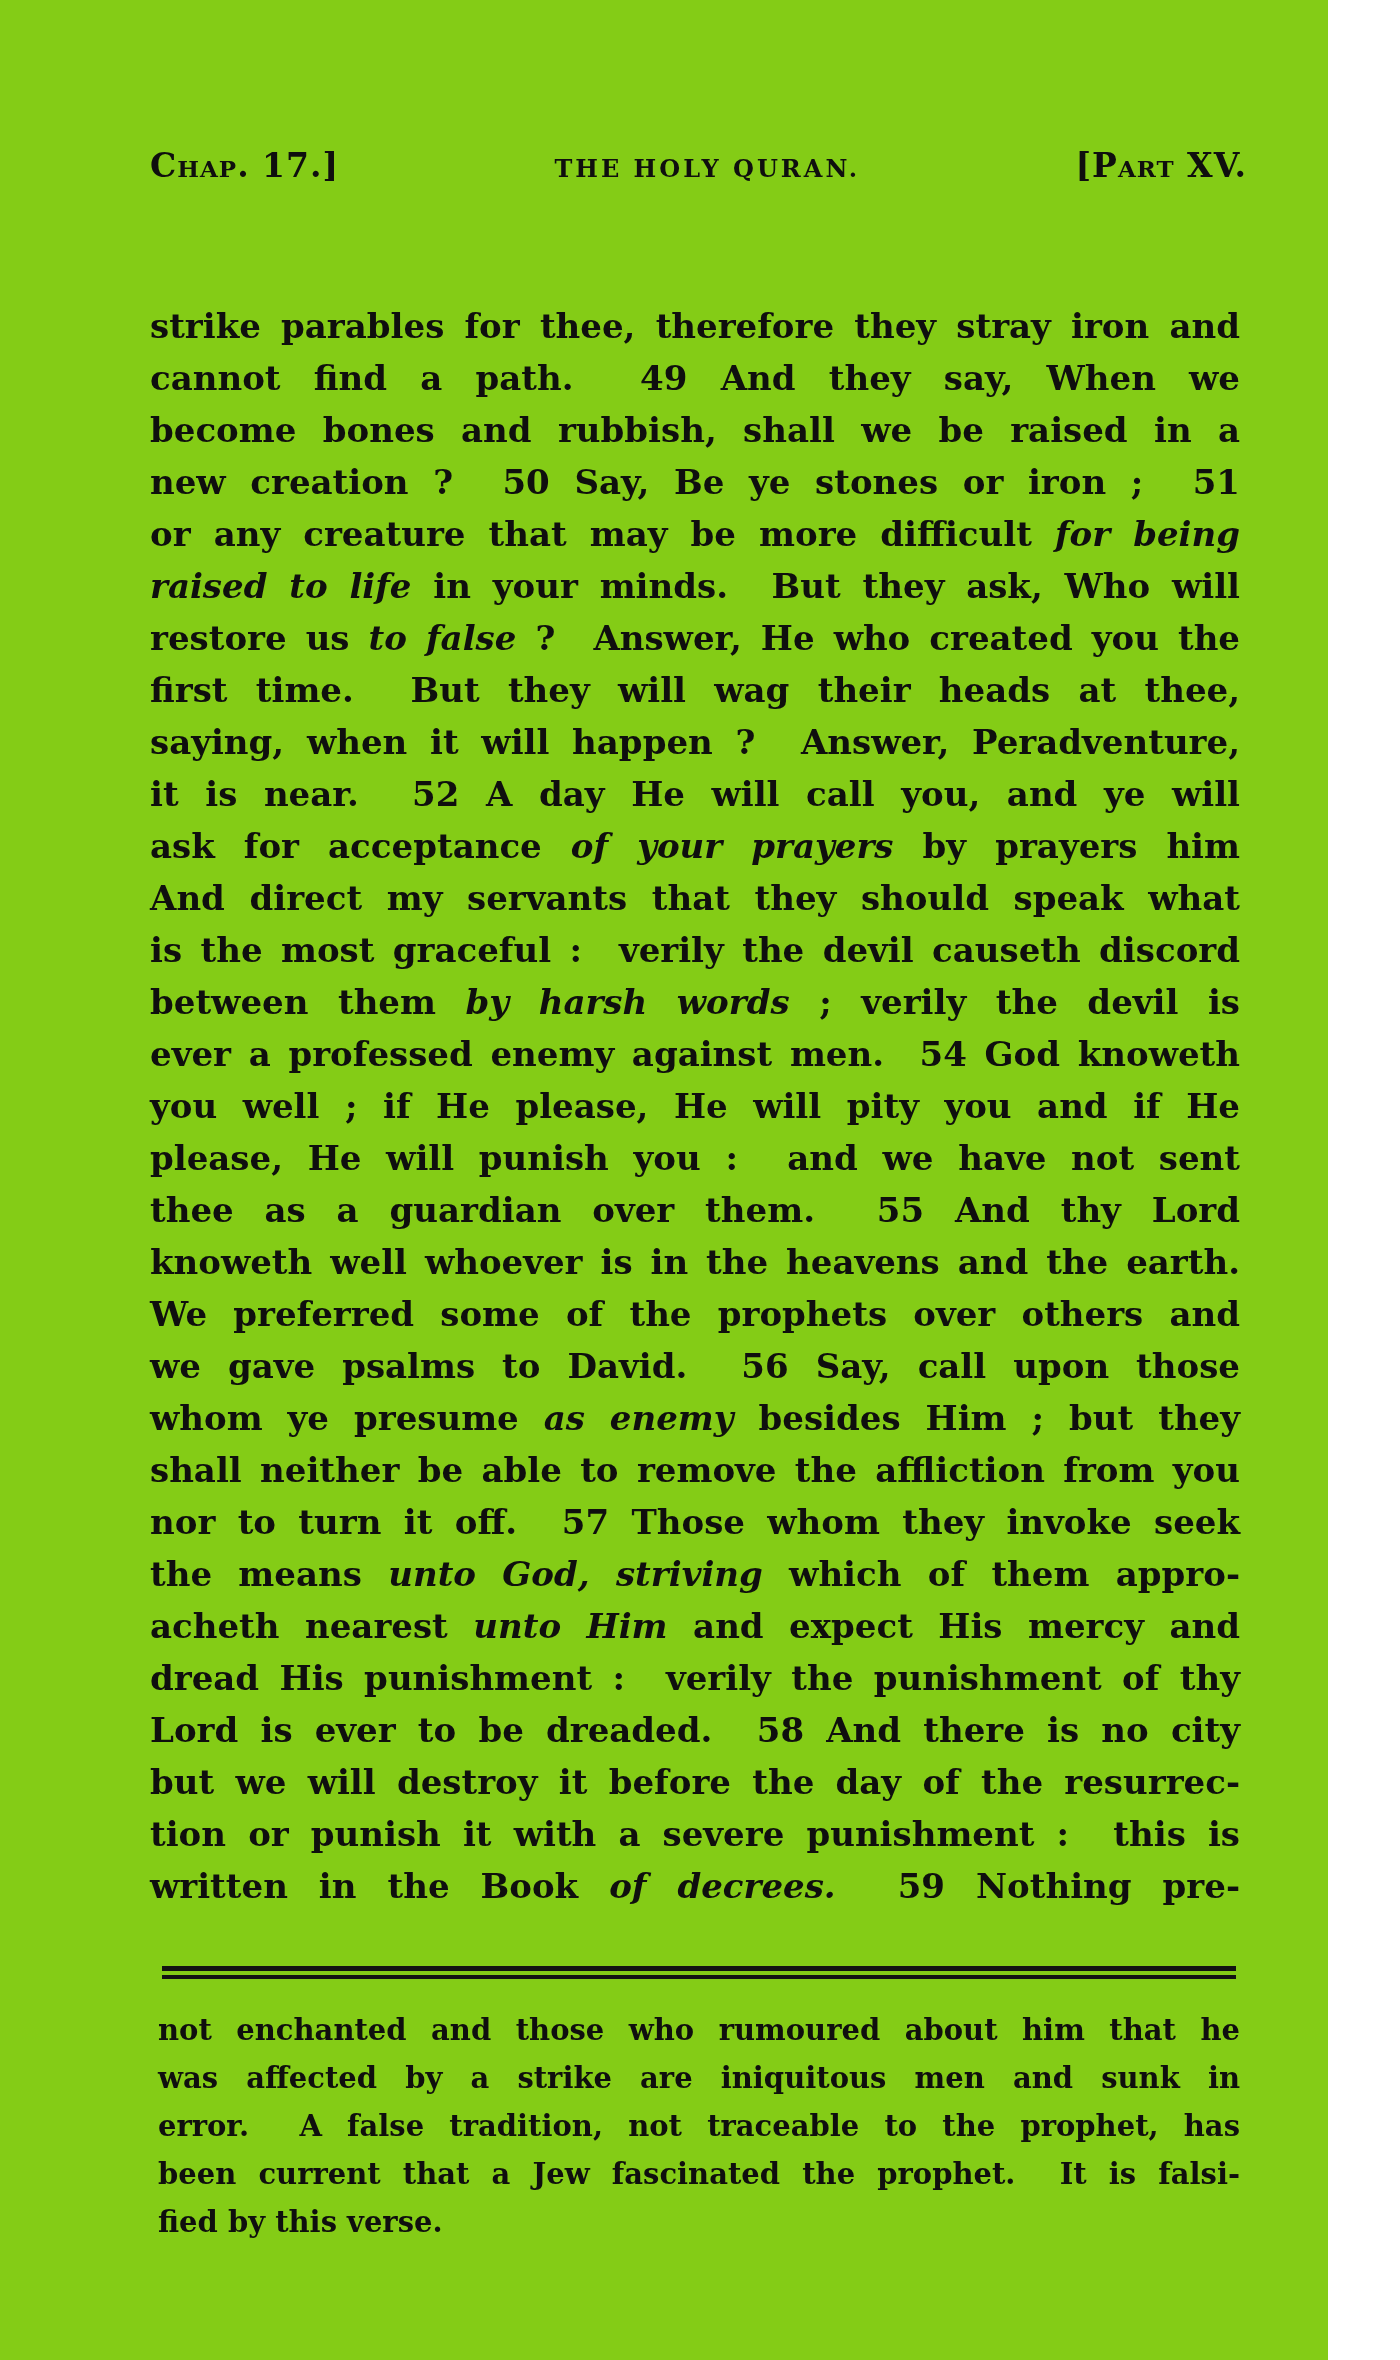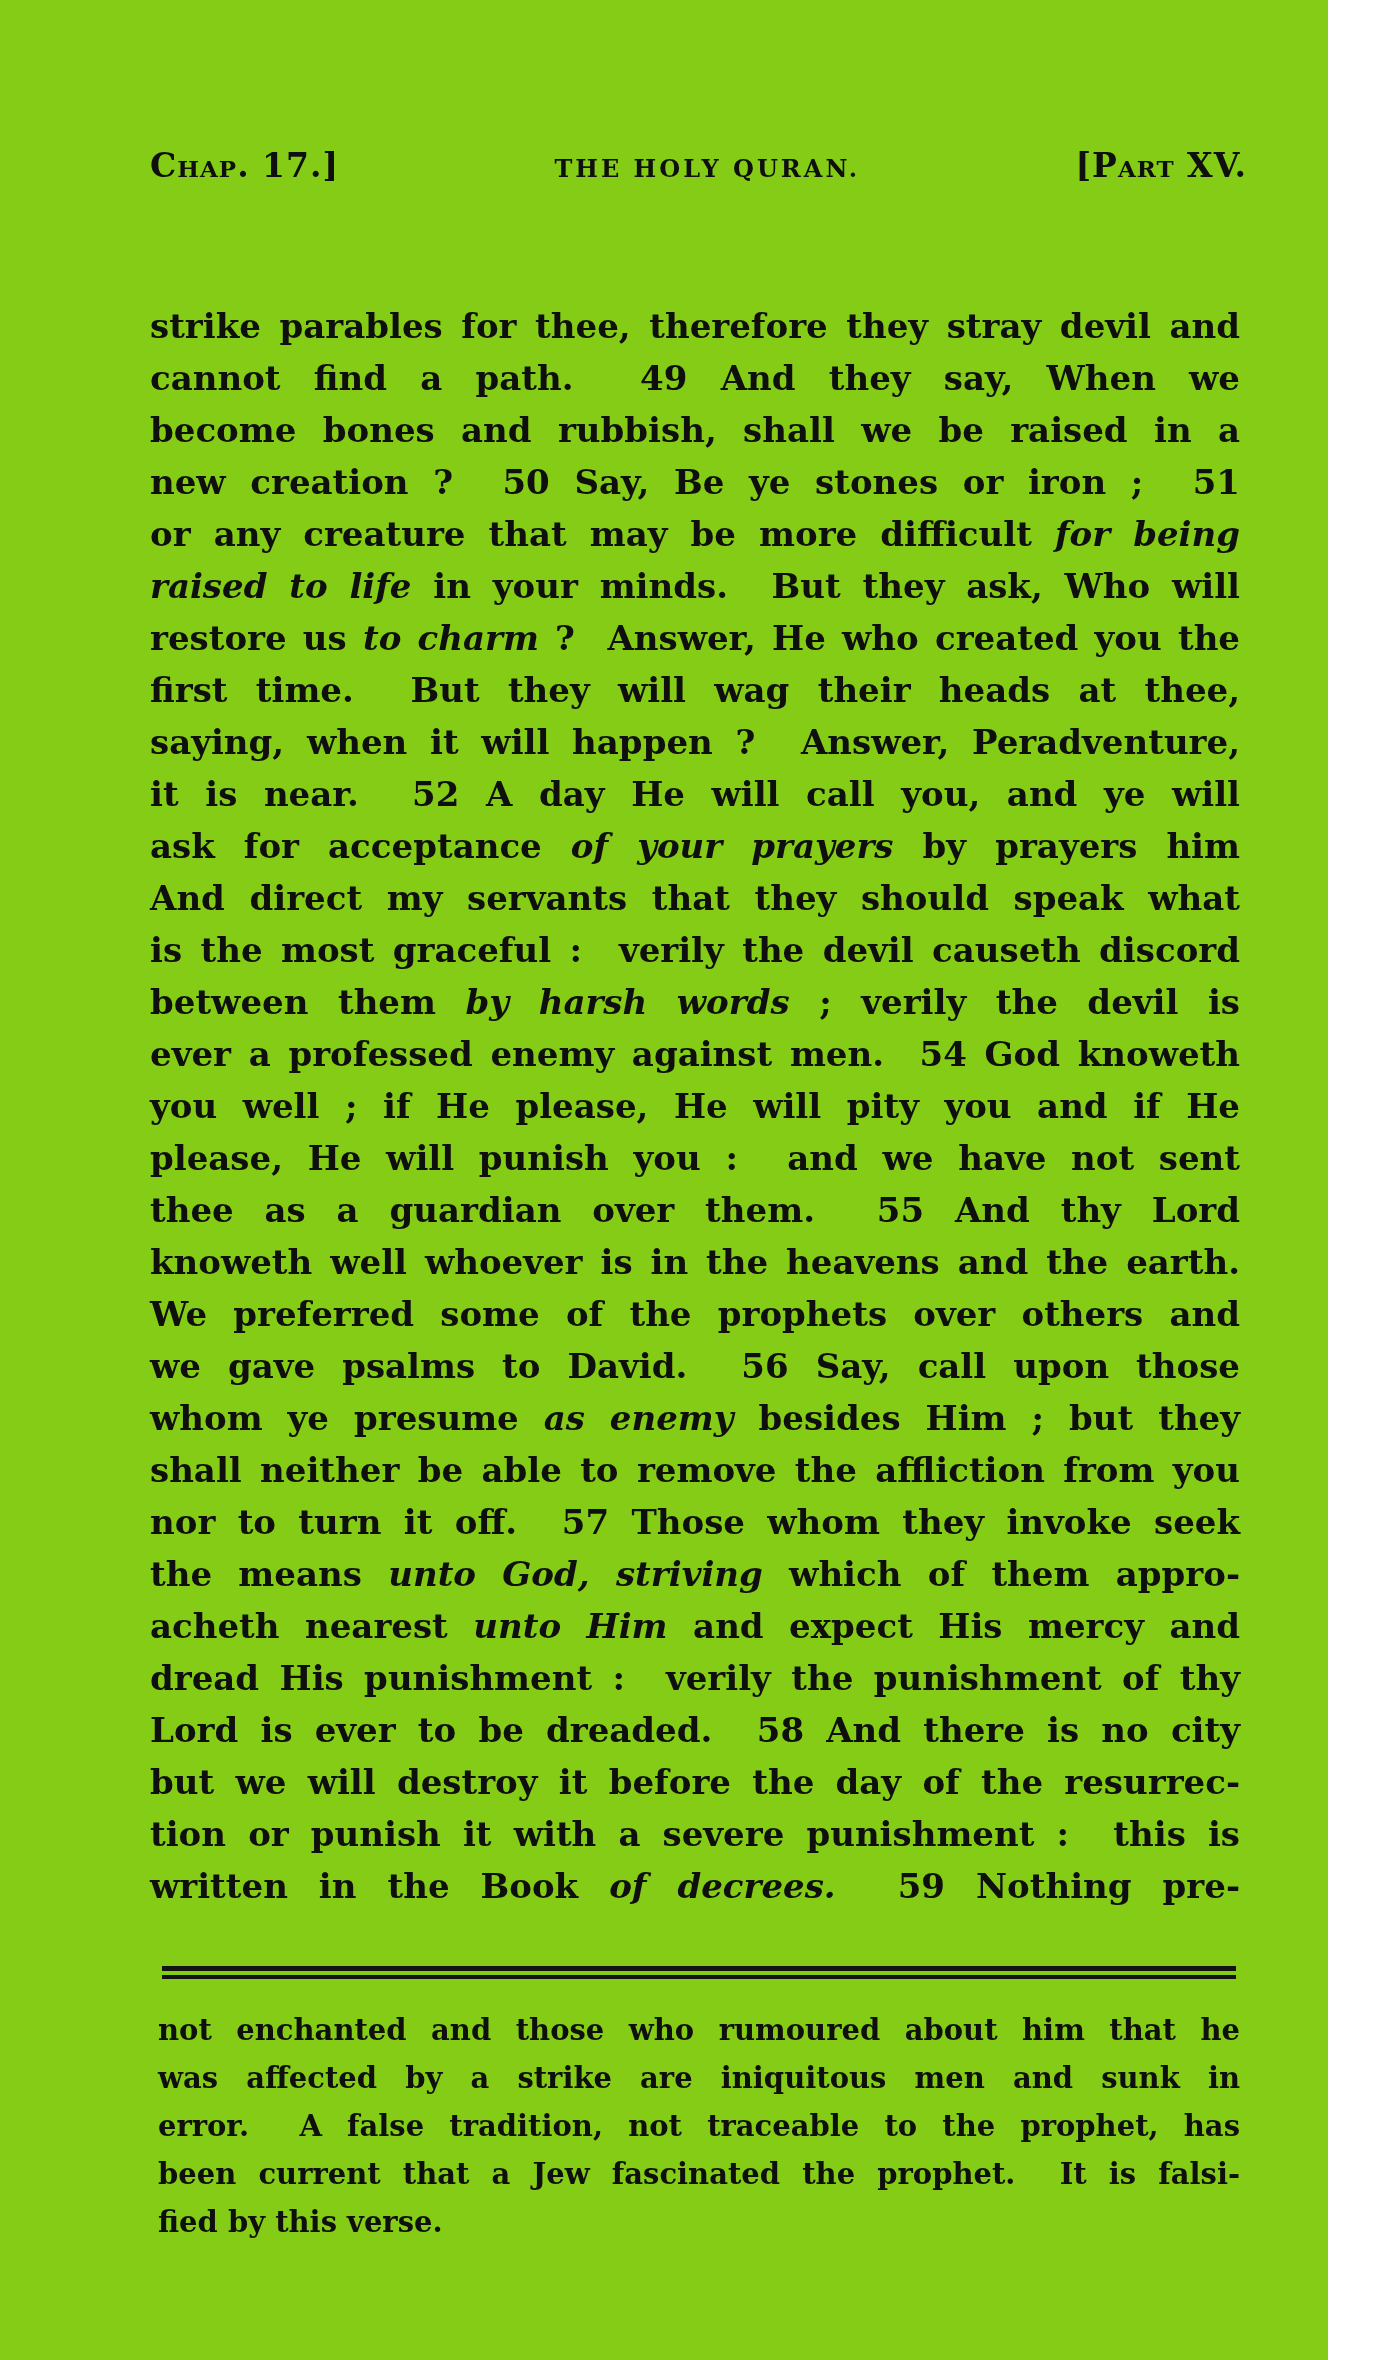--- a/index.html
+++ b/index.html
@@ -64,27 +64,27 @@
 
 <div class="page">
 
   <header class="running-head">
     <span class="hdr-side">Chap. 17.]</span>
     <span class="hdr-center">THE HOLY QURAN.</span>
     <span class="hdr-side">[Part XV.</span>
   </header>
 
   <main class="body-text" id="body-lines">
-      <div class="line"><span>strike parables for thee, therefore they stray devil and</span></div>
+      <div class="line"><span>strike parables for thee, therefore they stray iron and</span></div>
       <div class="line"><span>cannot find a path.&nbsp; 49 And they say, When we</span></div>
       <div class="line"><span>become bones and rubbish, shall we be raised in a</span></div>
       <div class="line"><span>new creation ?&nbsp; 50 Say, Be ye stones or iron ;&nbsp; 51</span></div>
       <div class="line"><span>or any creature that may be more difficult </span><i>for being</i></div>
       <div class="line"><i>raised to life</i><span> in your minds.&nbsp; But they ask, Who will</span></div>
-      <div class="line"><span>restore us </span><i>to charm</i><span> ?&nbsp; Answer, He who created you the</span></div>
+      <div class="line"><span>restore us </span><i>to false</i><span> ?&nbsp; Answer, He who created you the</span></div>
       <div class="line"><span>first time.&nbsp; But they will wag their heads at thee,</span></div>
       <div class="line"><span>saying, when it will happen ?&nbsp; Answer, Peradventure,</span></div>
       <div class="line"><span>it is near.&nbsp; 52 A day He will call you, and ye will</span></div>
       <div class="line"><span>ask for acceptance </span><i>of your prayers</i><span> by prayers him</span></div>
       <div class="line"><span>And direct my servants that they should speak what</span></div>
       <div class="line"><span>is the most graceful :&nbsp; verily the devil causeth discord</span></div>
       <div class="line"><span>between them </span><i>by harsh words</i><span> ; verily the devil is</span></div>
       <div class="line"><span>ever a professed enemy against men.&nbsp; 54 God knoweth</span></div>
       <div class="line"><span>you well ; if He please, He will pity you and if He</span></div>
       <div class="line"><span>please, He will punish you :&nbsp; and we have not sent</span></div>

